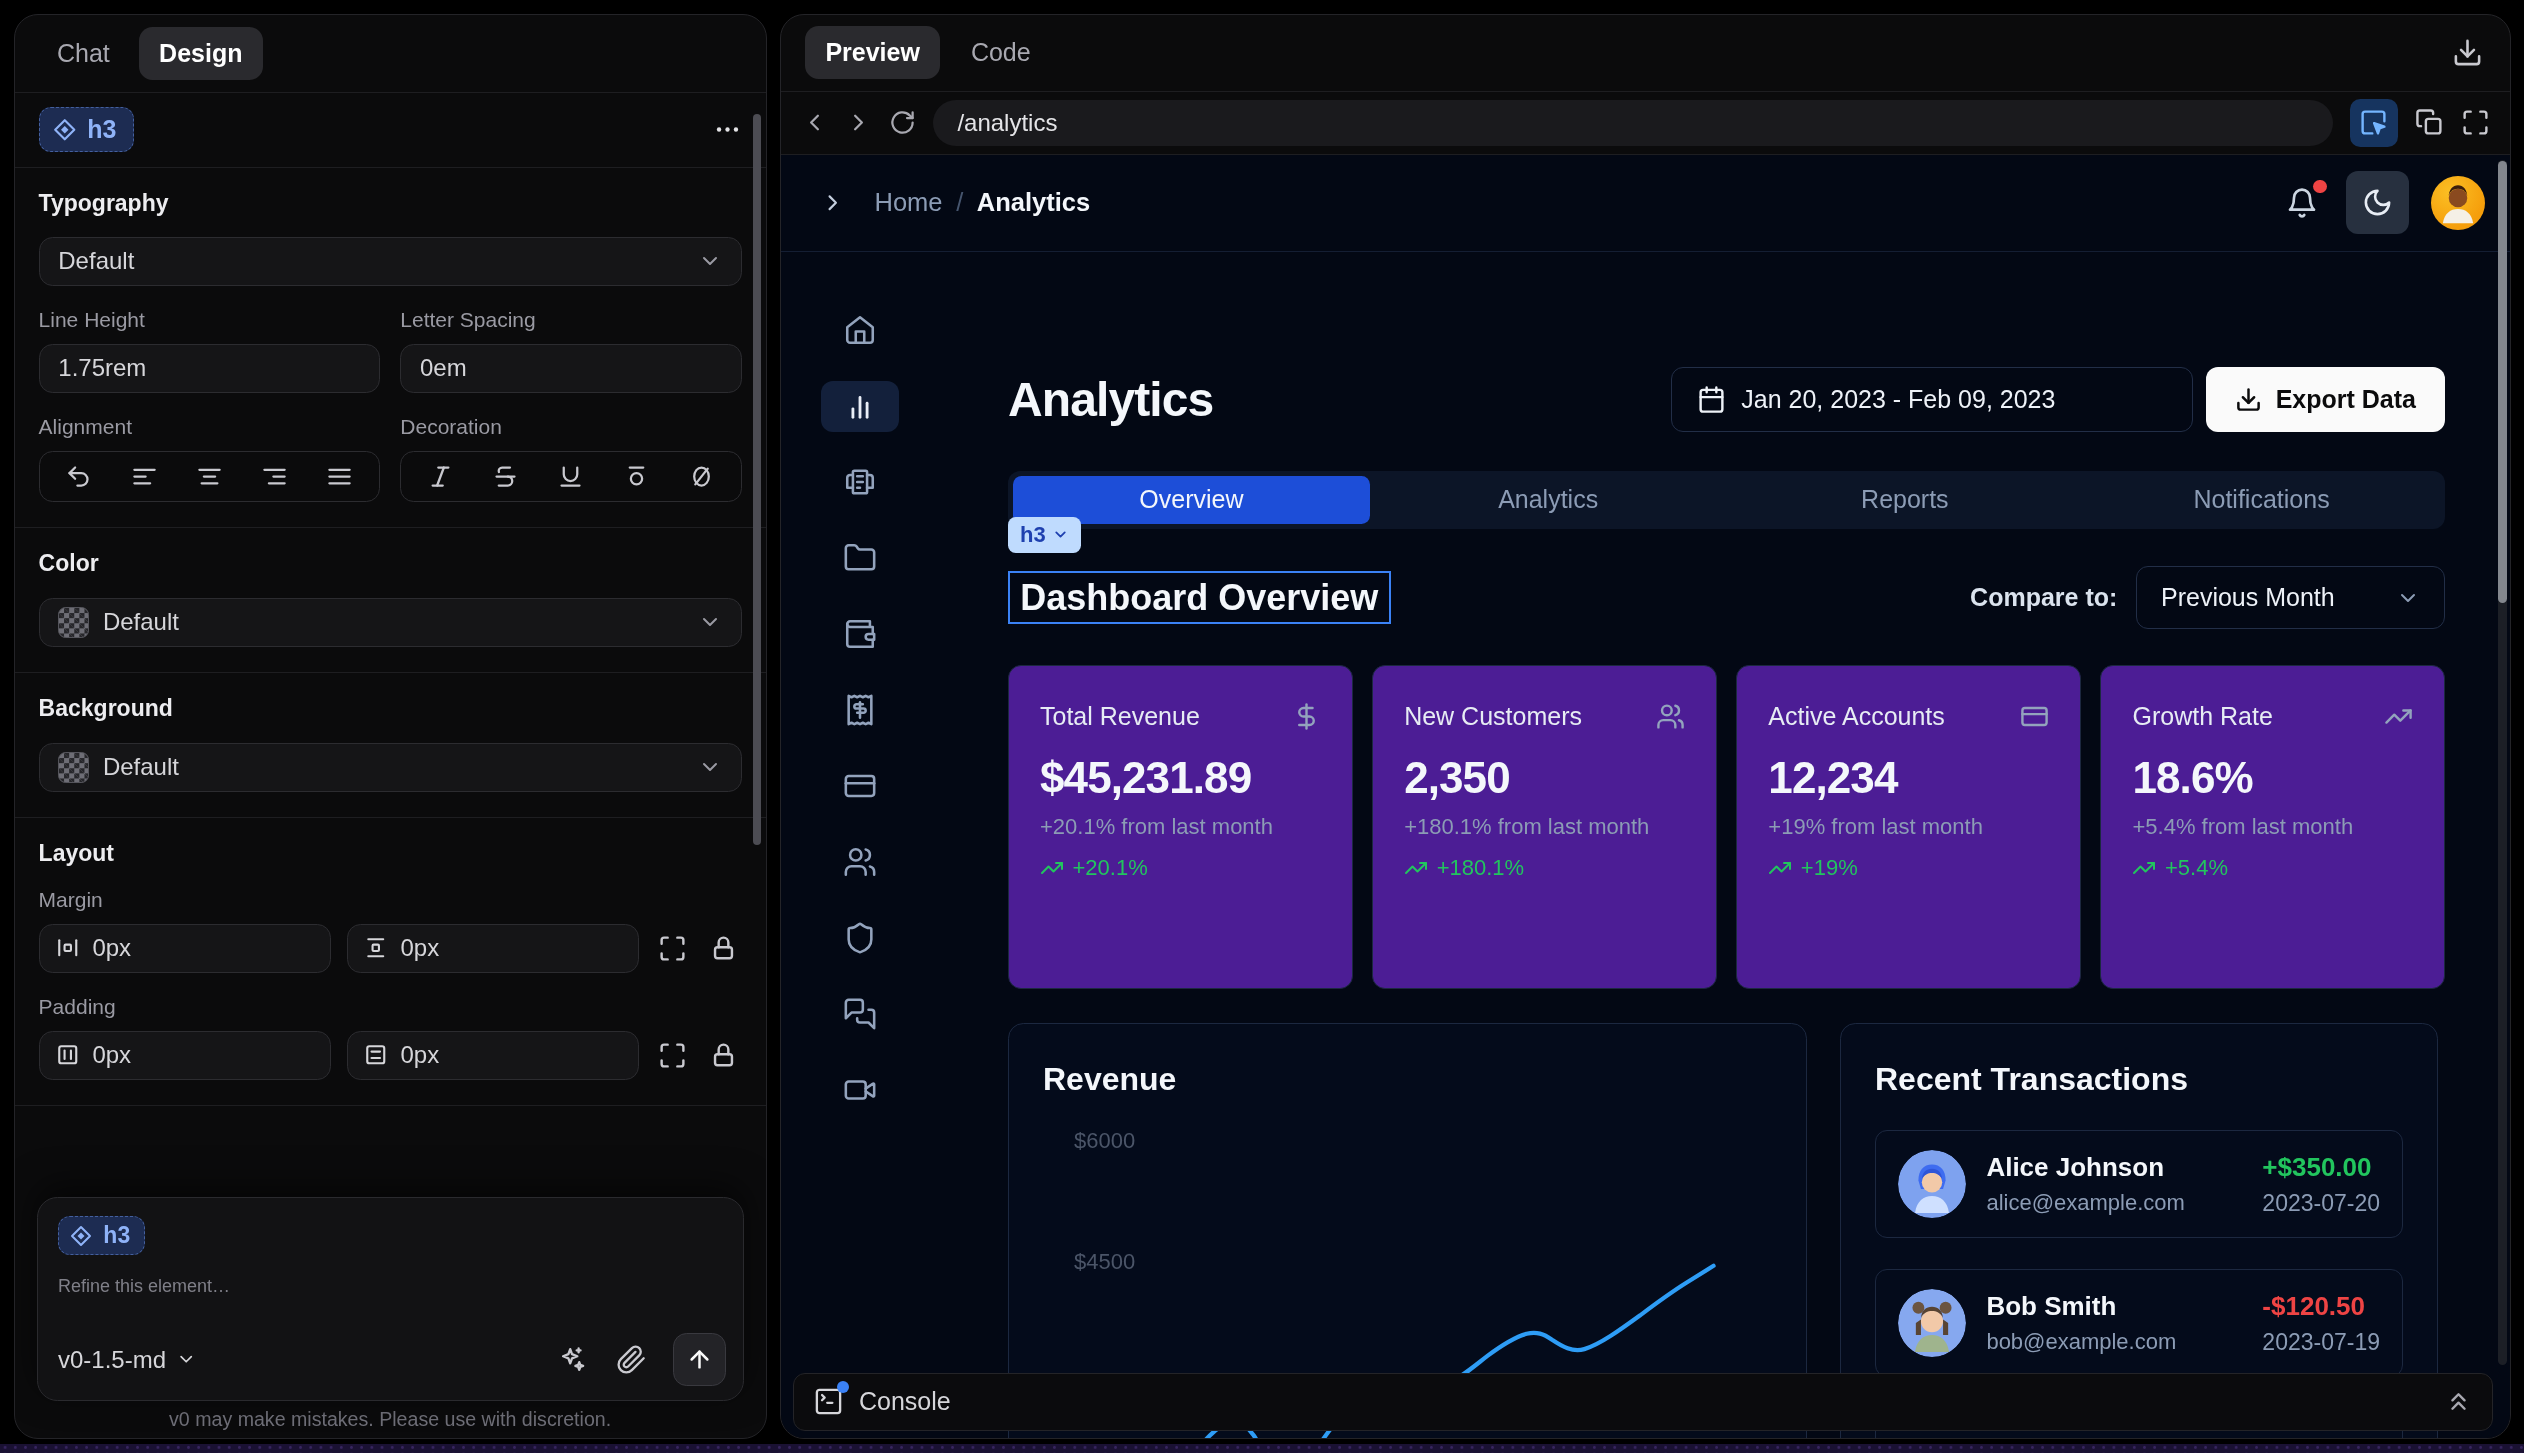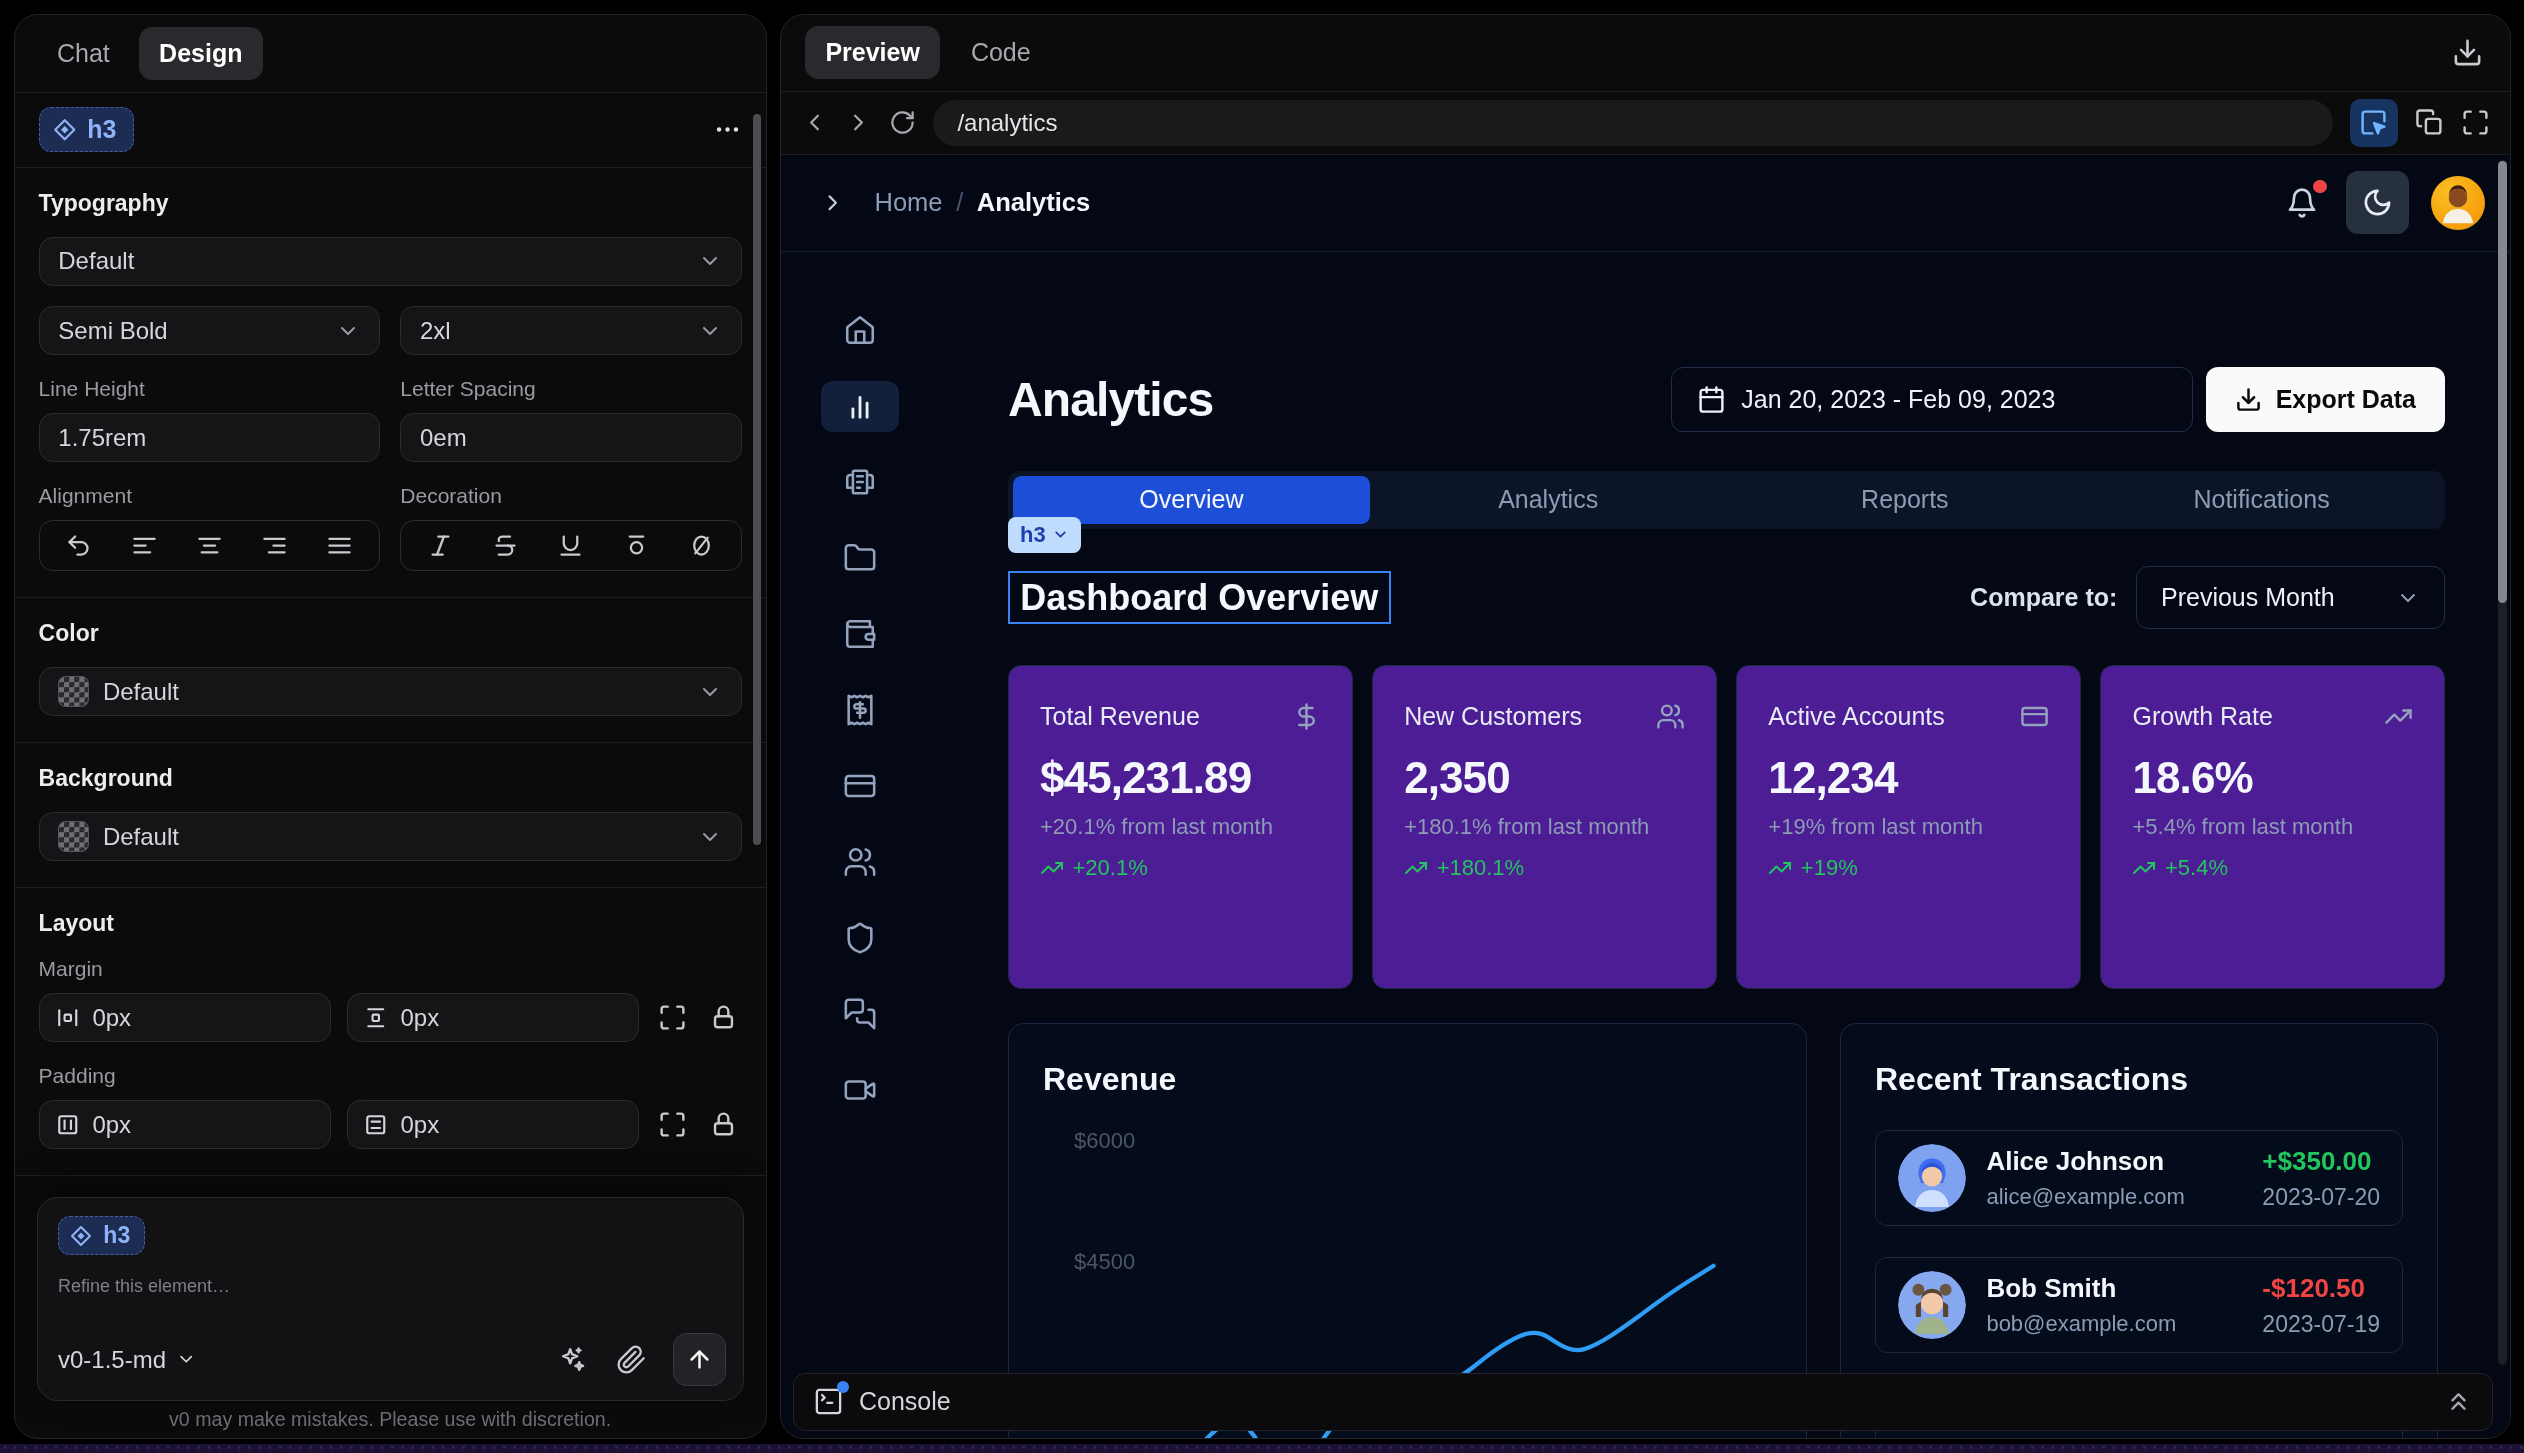--- a/index.html
+++ b/index.html
@@ -91,21 +91,21 @@
   .stat-title { font-size:25px; color:#e7ecf4; font-weight:500; }
   .stat-value { margin-top:22px; font-size:44px; font-weight:800; color:#f4f7fb; letter-spacing:-0.9px; }
   .stat-sub { margin-top:10.2px; font-size:22px; color:#8c9cb5; }
   .stat-trend { margin-top:15.3px; display:flex; align-items:center; gap:8.5px; font-size:22px; color:#22c55e; }
 
   .charts-row { margin-top:34px; display:flex; gap:33px; }
   .chart-card { position:relative; width:799px; height:544px; background:#040b1b; border:1.7px solid #1c2840; border-radius:15.3px; }
   .card-title { padding:37px 34px 0 34px; font-size:32px; font-weight:800; color:#f4f7fb; }
   .y-label { position:absolute; left:65px; font-size:22px; color:#4b5568; }
   .trans-card { position:relative; width:598px; height:544px; background:#040b1b; border:1.7px solid #1c2840; border-radius:15.3px; padding:0 34px; }
-  .trans-item { margin-top:31px; height:96px; border:1.7px solid #1c2840; border-radius:12px; display:flex; align-items:center; gap:20.4px; padding:0 22px; }
+  .trans-item { margin-top:31px; height:108px; border:1.7px solid #1c2840; border-radius:12px; display:flex; align-items:center; gap:20.4px; padding:0 22px; }
   .trans-item.first { margin-top:32px; }
   .t-avatar { width:68px; height:68px; border-radius:50%; overflow:hidden; flex:none; }
   .t-col .t-name { font-size:26px; font-weight:700; color:#f4f7fb; }
   .t-col .t-email { margin-top:6.8px; font-size:22px; color:#8c9cb5; }
   .t-right { margin-left:auto; }
   .t-amount { font-size:26px; font-weight:700; }
   .t-amount.positive { color:#22c55e; } .t-amount.negative { color:#ef4444; }
   .t-date { margin-top:6.8px; font-size:23px; color:#8c9cb5; }
   .trans-item.sliver { height:68px; border-bottom:none; border-bottom-left-radius:0; border-bottom-right-radius:0; }
 
@@ -154,38 +154,20 @@
     <div class="section">
       <div class="sec-title">Typography</div>
       <div class="ctrl">
         <span class="grow">Default</span>
         <span class="ic chev">
             <svg width="24" height="24" viewBox="0 0 24 24" fill="none" stroke="currentColor" stroke-width="2" stroke-linecap="round" stroke-linejoin="round">
               <path d="m6 9 6 6 6-6"></path>
             </svg>
           </span>
       </div>
-      <div class="two-col" style="margin-top:20.4px;">
-        <div class="ctrl">
-          <span class="grow">Semi Bold</span>
-          <span class="ic chev">
-              <svg width="24" height="24" viewBox="0 0 24 24" fill="none" stroke="currentColor" stroke-width="2" stroke-linecap="round" stroke-linejoin="round">
-                <path d="m6 9 6 6 6-6"></path>
-              </svg>
-            </span>
-        </div>
-        <div class="ctrl">
-          <span class="grow">2xl</span>
-          <span class="ic chev">
-              <svg width="24" height="24" viewBox="0 0 24 24" fill="none" stroke="currentColor" stroke-width="2" stroke-linecap="round" stroke-linejoin="round">
-                <path d="m6 9 6 6 6-6"></path>
-              </svg>
-            </span>
-        </div>
-      </div>
       <div class="two-col">
         <div class="fld-label">Line Height</div>
         <div class="fld-label">Letter Spacing</div>
       </div>
       <div class="two-col">
         <div class="ctrl">
             <span>1.75rem</span>
           </div>
         <div class="ctrl">
             <span>0em</span>

